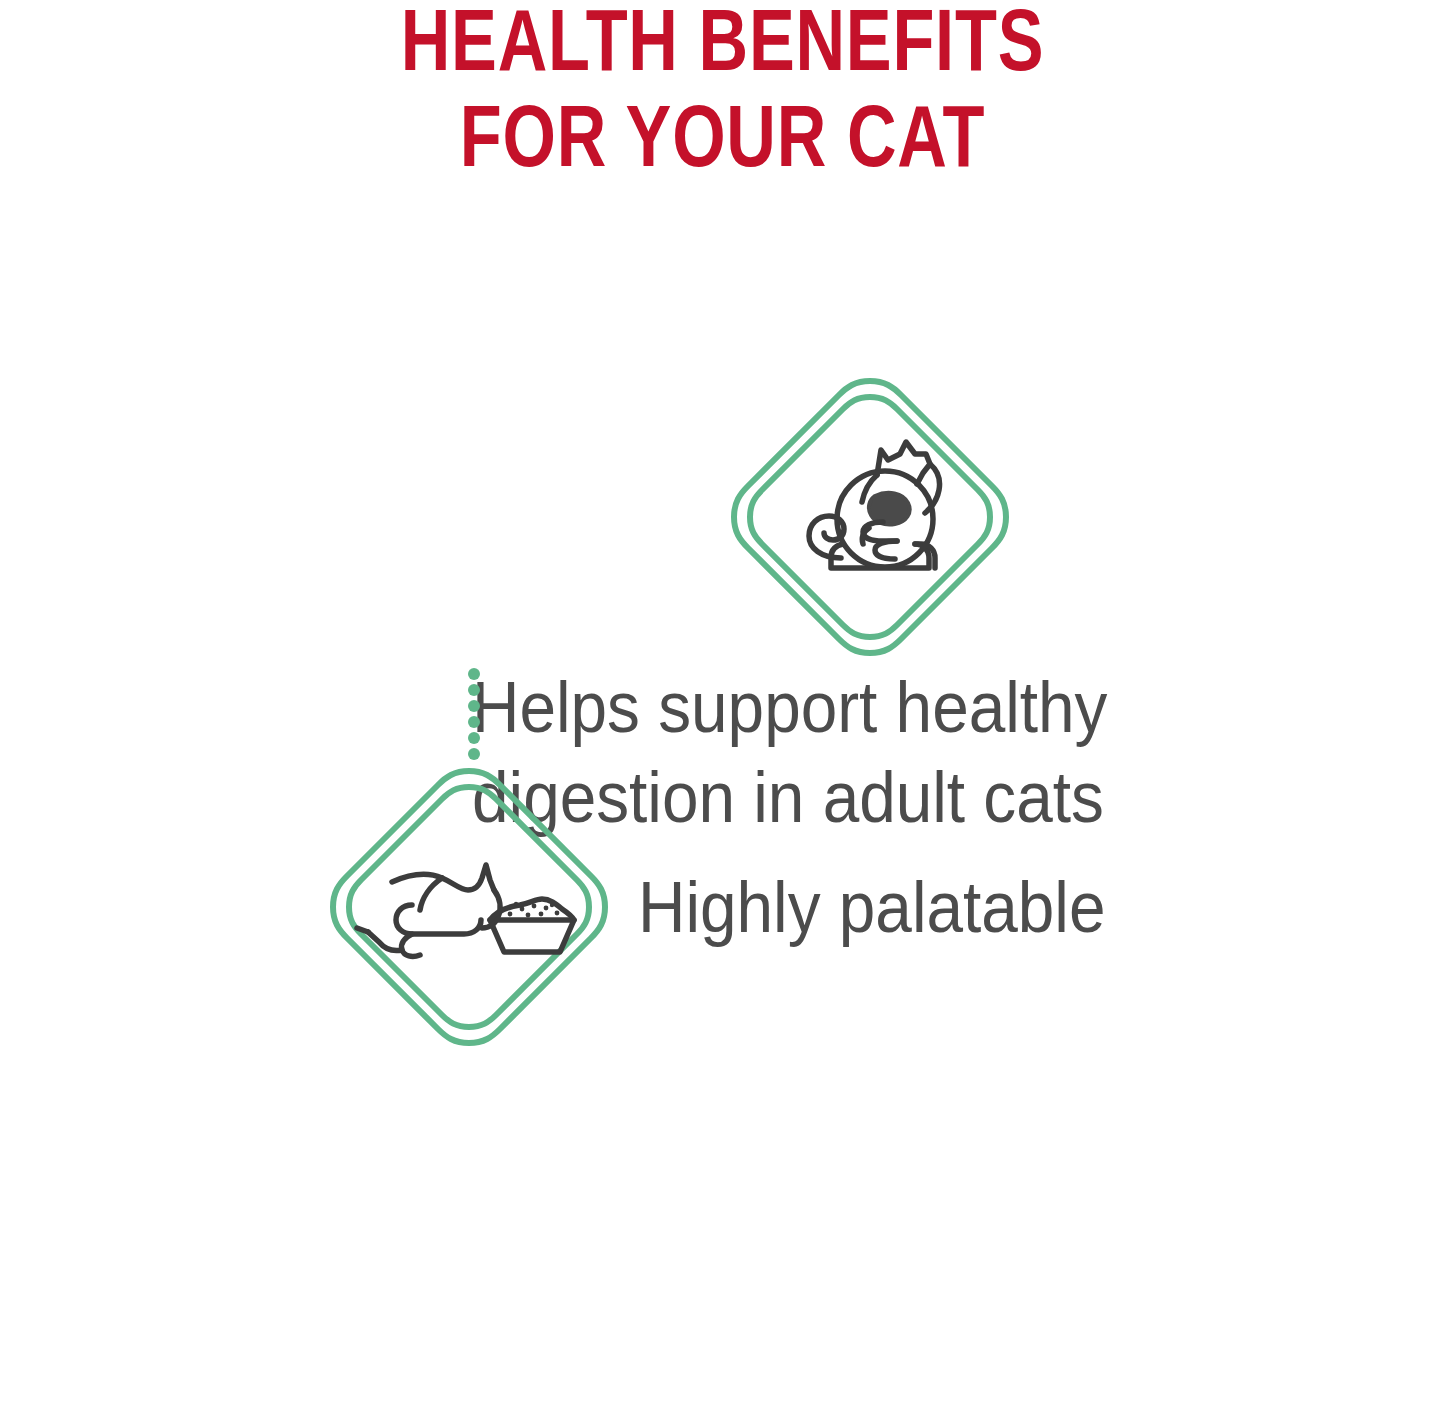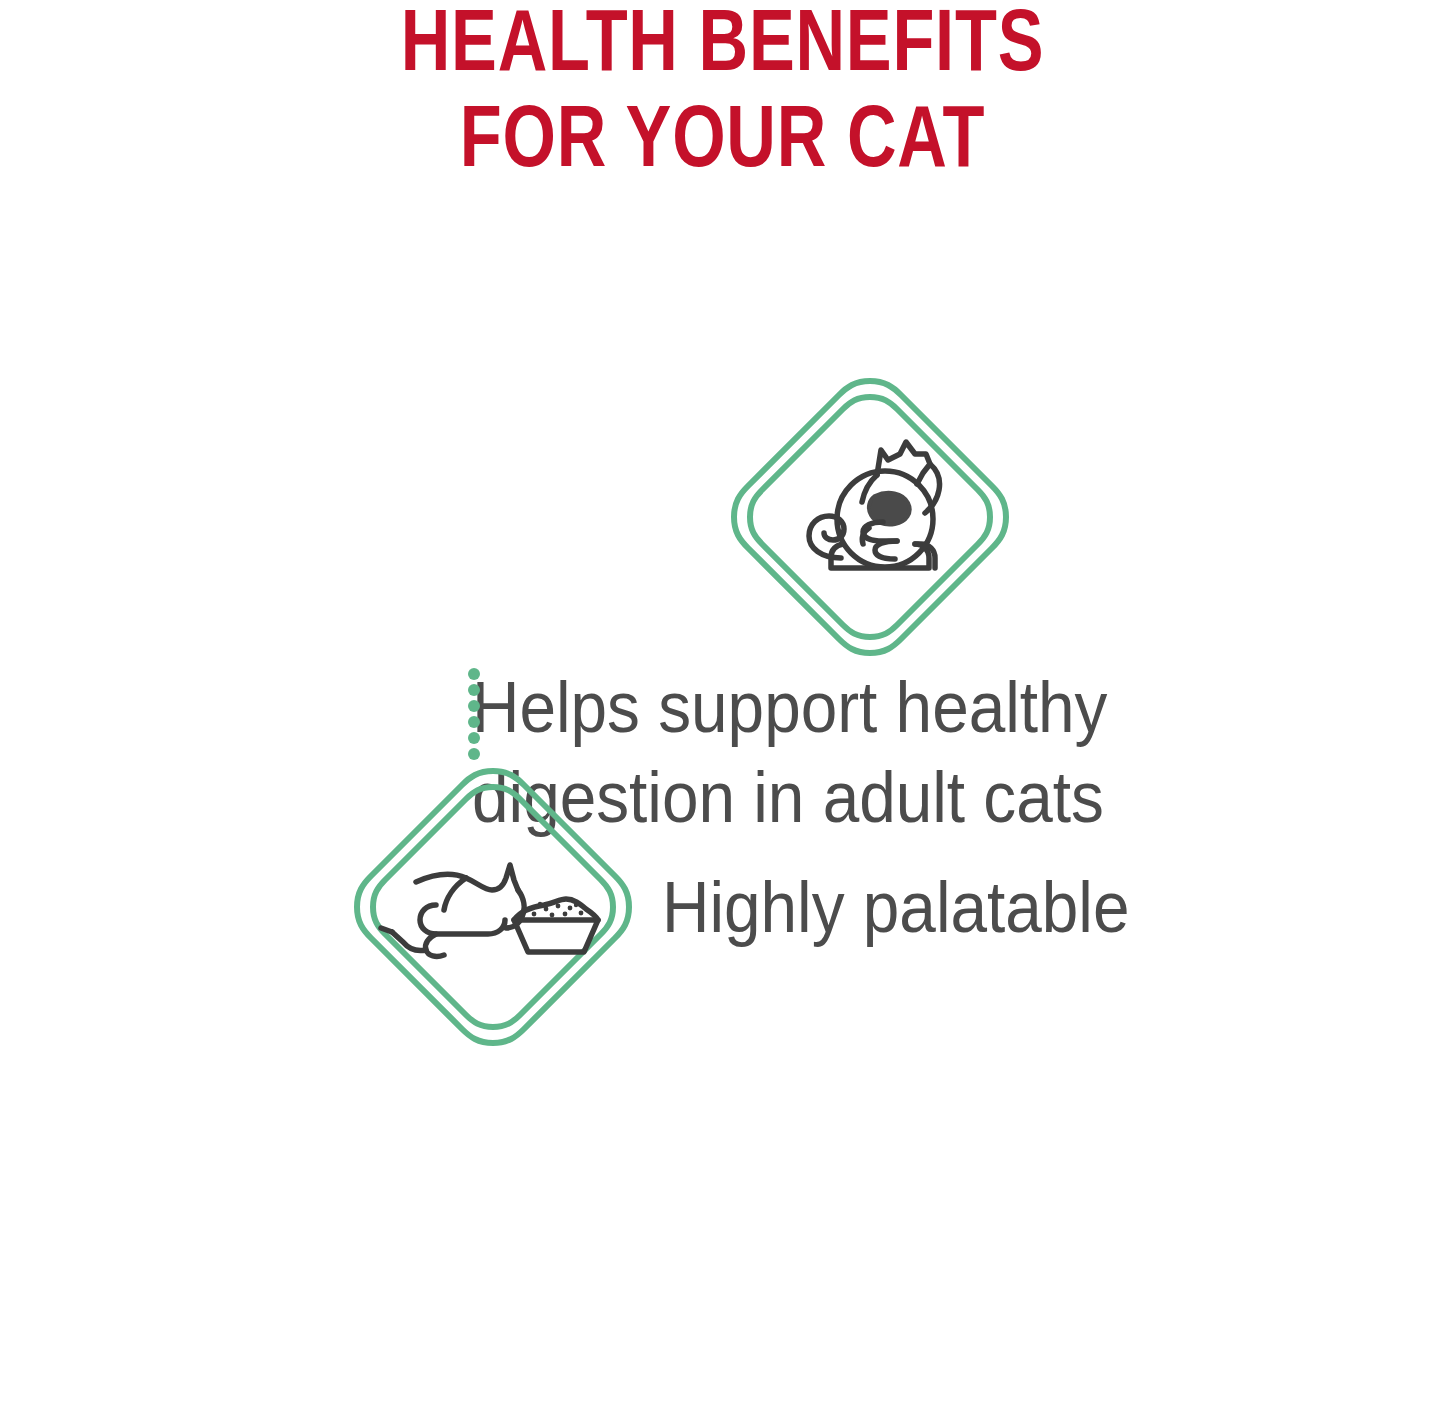--- a/index.html
+++ b/index.html
@@ -30,21 +30,21 @@
     white-space:nowrap;
   }
 
   
   .benefit-row{
     position:absolute;
     display:flex;
     align-items:center;
   }
   #row-digestion{ left:330px; top:372px; width:1080px; height:290px;flex-direction:column; }
-  #row-palatable{ left:348px; top:762px; width:1080px; height:290px; }
+  #row-palatable{ left:324px; top:762px; width:1080px; height:290px; }
 
   .icon-wrap{
     position:relative;
     width:290px;height:290px;
     flex:0 0 290px;
   }
   .icon-wrap svg{ display:block; width:290px; height:290px; }
 
   .benefit-text{
     color:#4C4C4C;

